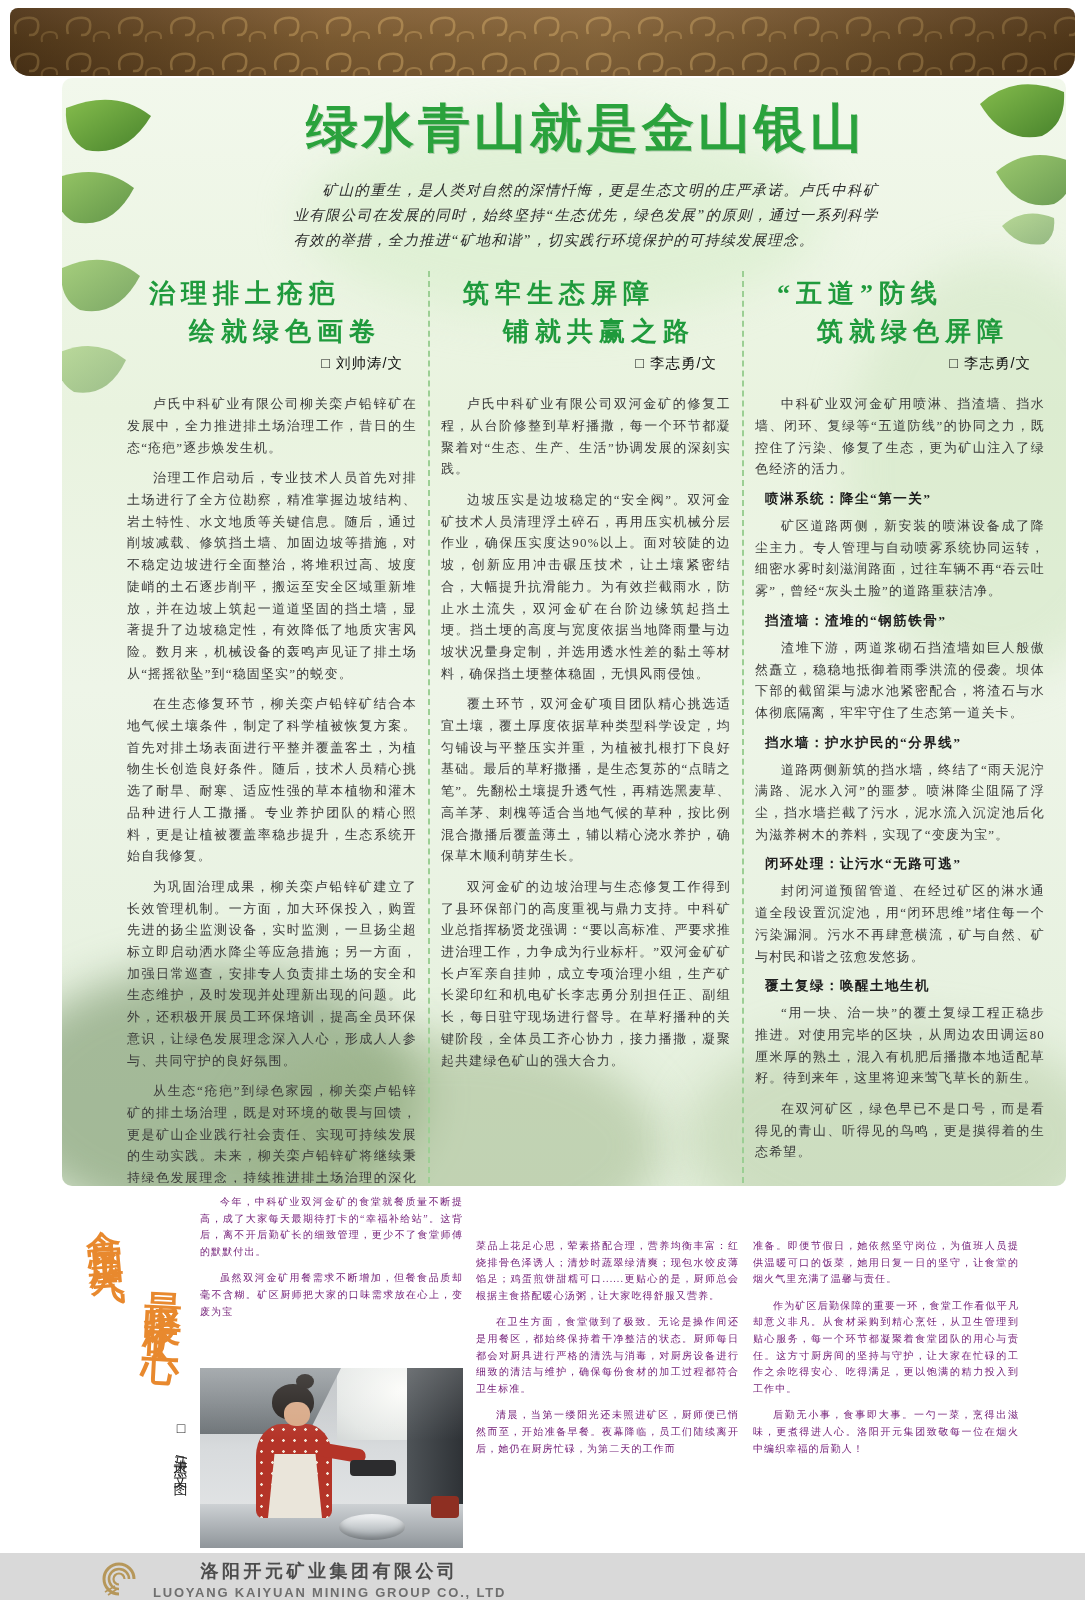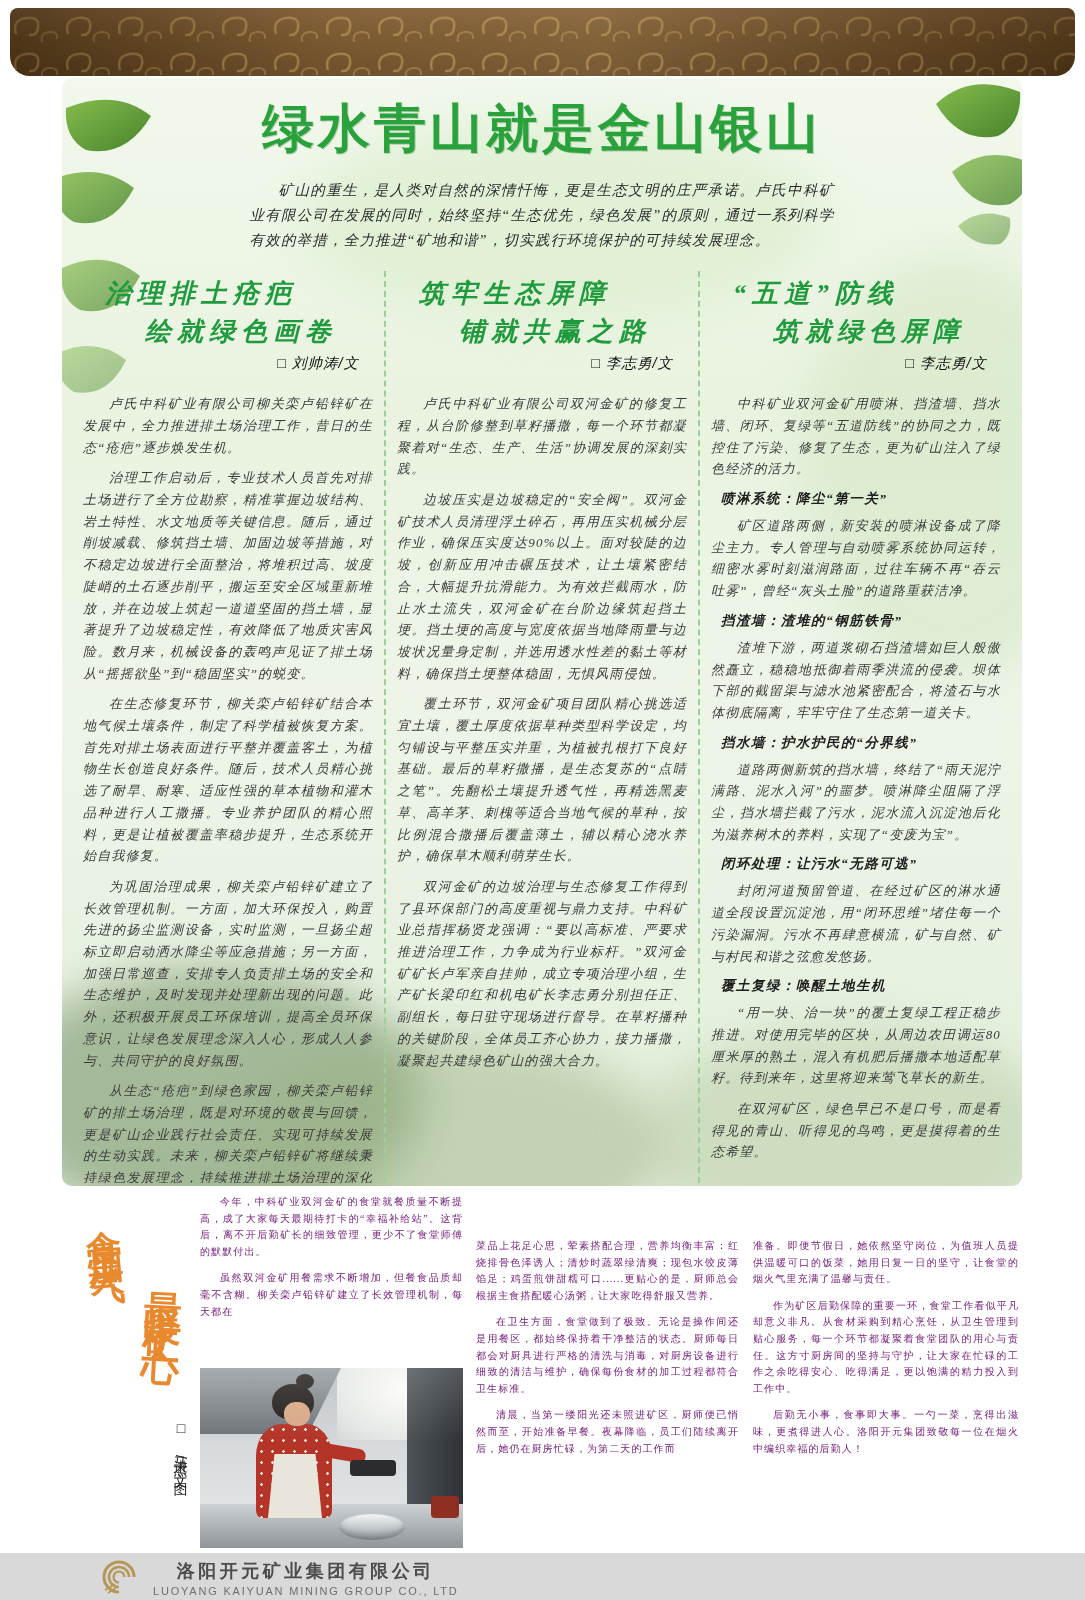--- a/index.html
+++ b/index.html
@@ -16,21 +16,21 @@
   }
   .masthead svg{position:absolute;left:0;top:0;}
   .masthead .sheen{
     position:absolute;inset:0;
     background:linear-gradient(90deg,rgba(0,0,0,.28),rgba(255,230,180,.10) 30%,rgba(255,230,180,.16) 55%,rgba(0,0,0,.26));
   }
   
   .paper{
     position:absolute;left:62px;top:78px;width:960px;height:1108px;
     background:linear-gradient(180deg,#f2f8ec 0%,#e9f3df 30%,#eef5e8 55%,#e3efdb 100%);
-    border-radius:10px;overflow:hidden;
+    border-radius:10px;overflow:hidden;padding-left:44px;
   }
   .wash{position:absolute;border-radius:50%;filter:blur(22px);pointer-events:none;}
   .wash.w1{left:-60px;bottom:-40px;width:420px;height:260px;background:rgba(110,140,95,.55);}
   .wash.w2{left:180px;bottom:-70px;width:420px;height:220px;background:rgba(150,176,128,.45);}
   .wash.w3{right:-40px;bottom:-60px;width:420px;height:220px;background:rgba(168,192,146,.38);}
   .wash.w4{left:240px;top:40px;width:520px;height:200px;background:rgba(214,236,200,.55);}
   .wash.w5{right:-80px;top:180px;width:300px;height:420px;background:rgba(208,230,194,.5);}
   
   .leaf{position:absolute;pointer-events:none;}
   
@@ -39,21 +39,21 @@
     color:#2aa23c;font-size:52px;font-weight:bold;letter-spacing:4px;
     text-shadow:1px 1px 0 rgba(20,90,30,.25);
   }
   .lead-intro{
     position:relative;width:585px;margin:14px auto 0;
     font-size:14.5px;line-height:1.72;letter-spacing:1.2px;color:#2b2b2b;
     font-style:italic;text-indent:2em;text-align:justify;
   }
   
   .cols{position:relative;display:flex;margin:18px 10px 0;height:912px;}
-  .col{flex:1 1 0;padding:0 11px;overflow:hidden;font-style:italic;}
+  .col{flex:1 1 0;padding:0 11px;overflow:hidden;}
   .col.mid{border-left:2px dashed #9ccf94;border-right:2px dashed #9ccf94;}
   .art-title{margin:4px 0 2px;line-height:1.45;}
   .art-title .tl1,.art-title .tl2{
     display:block;color:#1f9a3c;font-size:26px;font-weight:bold;letter-spacing:6px;
   }
   .art-title .tl1{padding-left:22px;}
   .art-title .tl2{padding-left:62px;}
   .byline{font-family:"Liberation Sans","DejaVu Sans",sans-serif;
     text-align:right;font-size:14.5px;color:#111;margin:4px 14px 20px 0;letter-spacing:1px;}
   .body .para{
@@ -109,22 +109,22 @@
   .ph-arm{position:absolute;left:118px;top:78px;width:48px;height:14px;background:#b43428;
     border-radius:8px;transform:rotate(10deg);}
   .ph-pan{position:absolute;left:150px;top:92px;width:46px;height:16px;background:#2c2c2e;border-radius:4px;}
   .ph-steam{position:absolute;inset:0;background:linear-gradient(180deg,rgba(255,255,255,.18),rgba(255,255,255,0) 40%);}
   
   .footer{position:absolute;left:0;top:1553px;width:1085px;height:47px;background:#d9d9d9;}
   .f-inner{position:absolute;left:99px;top:6px;display:flex;align-items:center;text-align:center;}
   .f-logo{margin-right:12px;}
   .f-cn{font-size:18px;font-weight:bold;color:#4c4c4c;letter-spacing:3.5px;
     font-family:"Liberation Serif","DejaVu Serif",serif;}
-  .f-en{font-size:11px;color:#6f6f6f;letter-spacing:1.8px;margin-top:2px;
-    font-family:"Liberation Sans","DejaVu Sans",sans-serif;}
+  .f-en{font-size:13px;color:#6f6f6f;letter-spacing:1.8px;margin-top:2px;
+    font-family:"Liberation Sans","DejaVu Sans",sans-serif;font-weight:bold;}
 </style>
 </head>
 <body>
 
 <div class="masthead">
   <svg width="1065" height="68" aria-hidden="true">
     <defs>
       <pattern id="clouds" width="52" height="36" patternUnits="userSpaceOnUse">
         <path d="M6 26 q-4 -14 10 -16 q14 -2 12 10 q-1 8 -9 7" stroke="#caa05c" stroke-width="2.5" fill="none" opacity="0.5"></path>
         <path d="M32 34 q-2 -9 7 -10 q9 -1 8 7" stroke="#caa05c" stroke-width="2" fill="none" opacity="0.4"></path>
@@ -215,21 +215,21 @@
   </div>
 </div>
 
 <div class="canteen">
   <div class="v-title t1">食堂烟火气</div>
   <div class="v-title t2">最暖矿工心</div>
   <div class="v-byline">□ 马进杰/文·图</div>
 
   <div class="c-col c1 body">
       <div class="para">今年，中科矿业双河金矿的食堂就餐质量不断提高，成了大家每天最期待打卡的“幸福补给站”。这背后，离不开后勤矿长的细致管理，更少不了食堂师傅的默默付出。</div>
-      <div class="para">虽然双河金矿用餐需求不断增加，但餐食品质却毫不含糊。柳关栾卢铅锌矿建立了长效管理机制，每天都在</div>
+      <div class="para">虽然双河金矿用餐需求不断增加，但餐食品质却毫不含糊。矿区厨师把大家的口味需求放在心上，变废为宝</div>
     </div>
   <div class="c-col c2 body">
       <div class="para cont">菜品上花足心思，荤素搭配合理，营养均衡丰富：红烧排骨色泽诱人；清炒时蔬翠绿清爽；现包水饺皮薄馅足；鸡蛋煎饼甜糯可口......更贴心的是，厨师总会根据主食搭配暖心汤粥，让大家吃得舒服又营养。</div>
       <div class="para">在卫生方面，食堂做到了极致。无论是操作间还是用餐区，都始终保持着干净整洁的状态。厨师每日都会对厨具进行严格的清洗与消毒，对厨房设备进行细致的清洁与维护，确保每份食材的加工过程都符合卫生标准。</div>
       <div class="para">清晨，当第一缕阳光还未照进矿区，厨师便已悄然而至，开始准备早餐。夜幕降临，员工们陆续离开后，她仍在厨房忙碌，为第二天的工作而</div>
     </div>
   <div class="c-col c3 body">
       <div class="para cont">准备。即便节假日，她依然坚守岗位，为值班人员提供温暖可口的饭菜，她用日复一日的坚守，让食堂的烟火气里充满了温馨与责任。</div>
       <div class="para">作为矿区后勤保障的重要一环，食堂工作看似平凡却意义非凡。从食材采购到精心烹饪，从卫生管理到贴心服务，每一个环节都凝聚着食堂团队的用心与责任。这方寸厨房间的坚持与守护，让大家在忙碌的工作之余吃得安心、吃得满足，更以饱满的精力投入到工作中。</div>
       <div class="para">后勤无小事，食事即大事。一勺一菜，烹得出滋味，更煮得进人心。洛阳开元集团致敬每一位在烟火中编织幸福的后勤人！</div>

